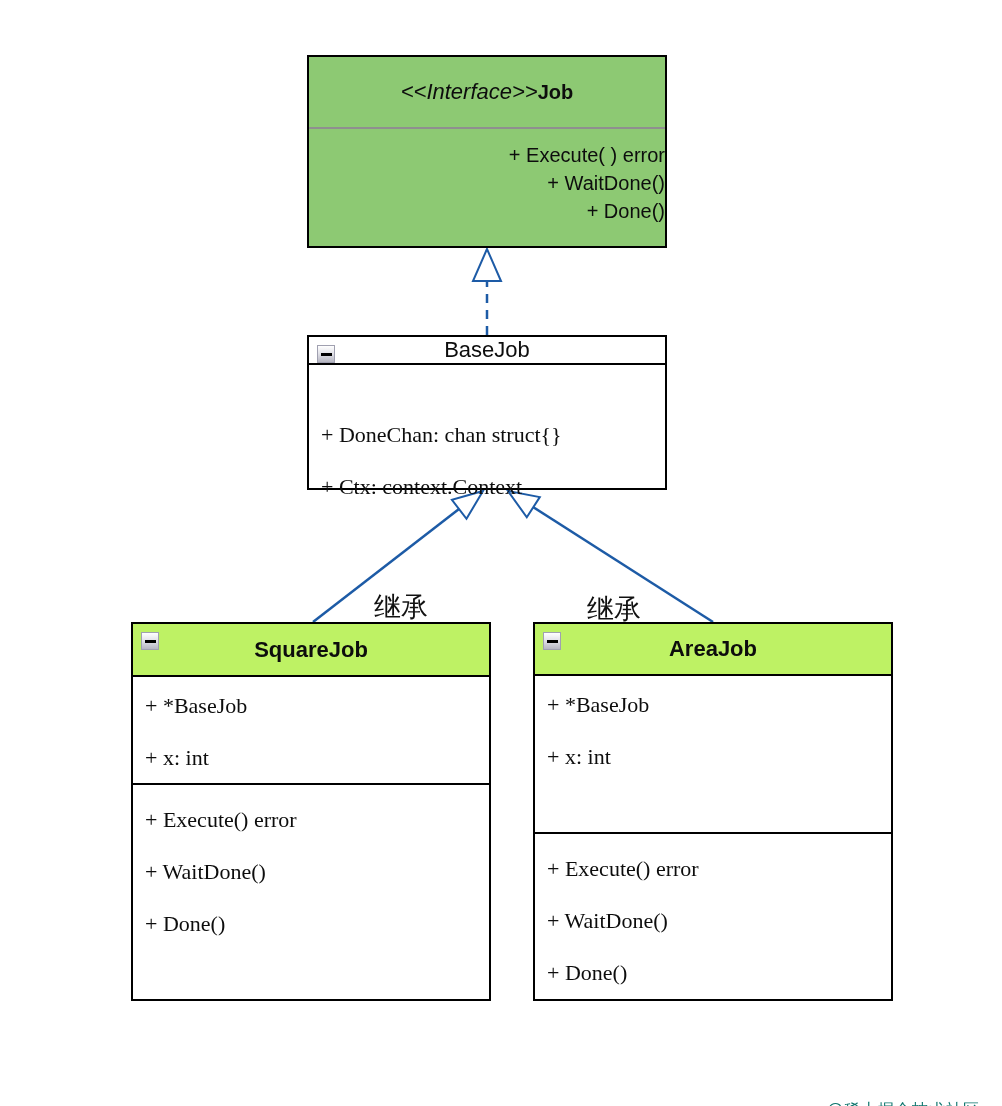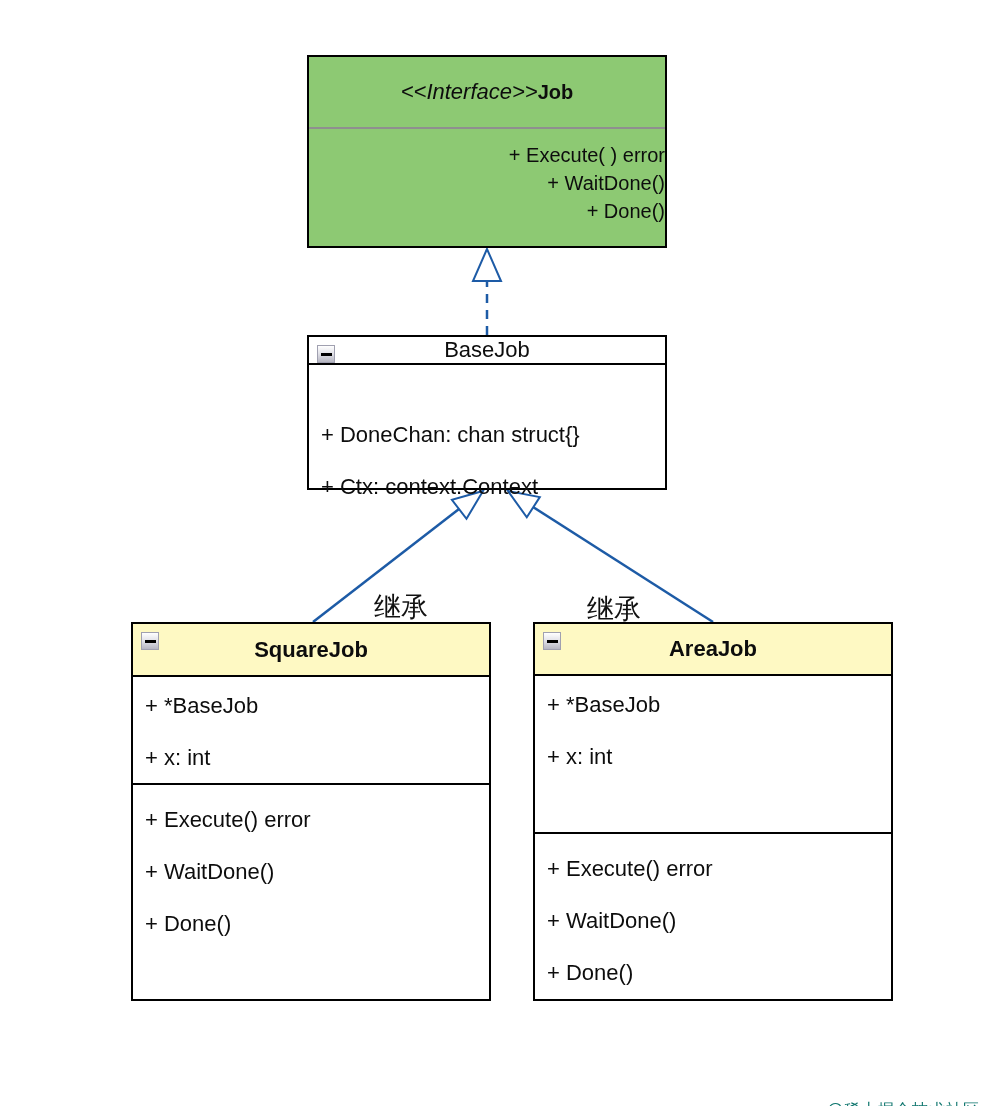--- a/index.html
+++ b/index.html
@@ -29,24 +29,24 @@
 
   
   .box-basejob { left:307px; top:335px; width:360px; height:155px; background:#fff;gap:41px; }
   .plain-head {
     position:relative; height:48px; border-bottom:2px solid #000;
     display:flex; align-items:center; justify-content:center;
   }
   .plain-head .cls-name { font-size:22px; }
   .green-head {
     position:relative; height:53px; border-bottom:2px solid #000;
-    display:flex; align-items:center; justify-content:center; background:#fef9c3;
+    display:flex; align-items:center; justify-content:center; background:#bef264;
   }
   .green-head .cls-name { font-size:22px; font-weight:bold; }
-  .members-loose { padding:3px 0 0 12px; }
+  .members-loose { padding:3px 0 0 12px;font-family:Liberation Serif, serif; }
   .members-loose .member {
     font-size:22px; height:52px; display:flex; align-items:center; white-space:pre;
   }
   .pad9 { padding-top:9px;border-radius:30px; }
 
   
   .collapse-btn {
     position:absolute; left:8px; top:8px; width:18px; height:18px;
     border:1px solid #a0a0b0;
     background:linear-gradient(180deg,#ffffff 0%,#e4e4ea 45%,#b6b6c2 100%);

